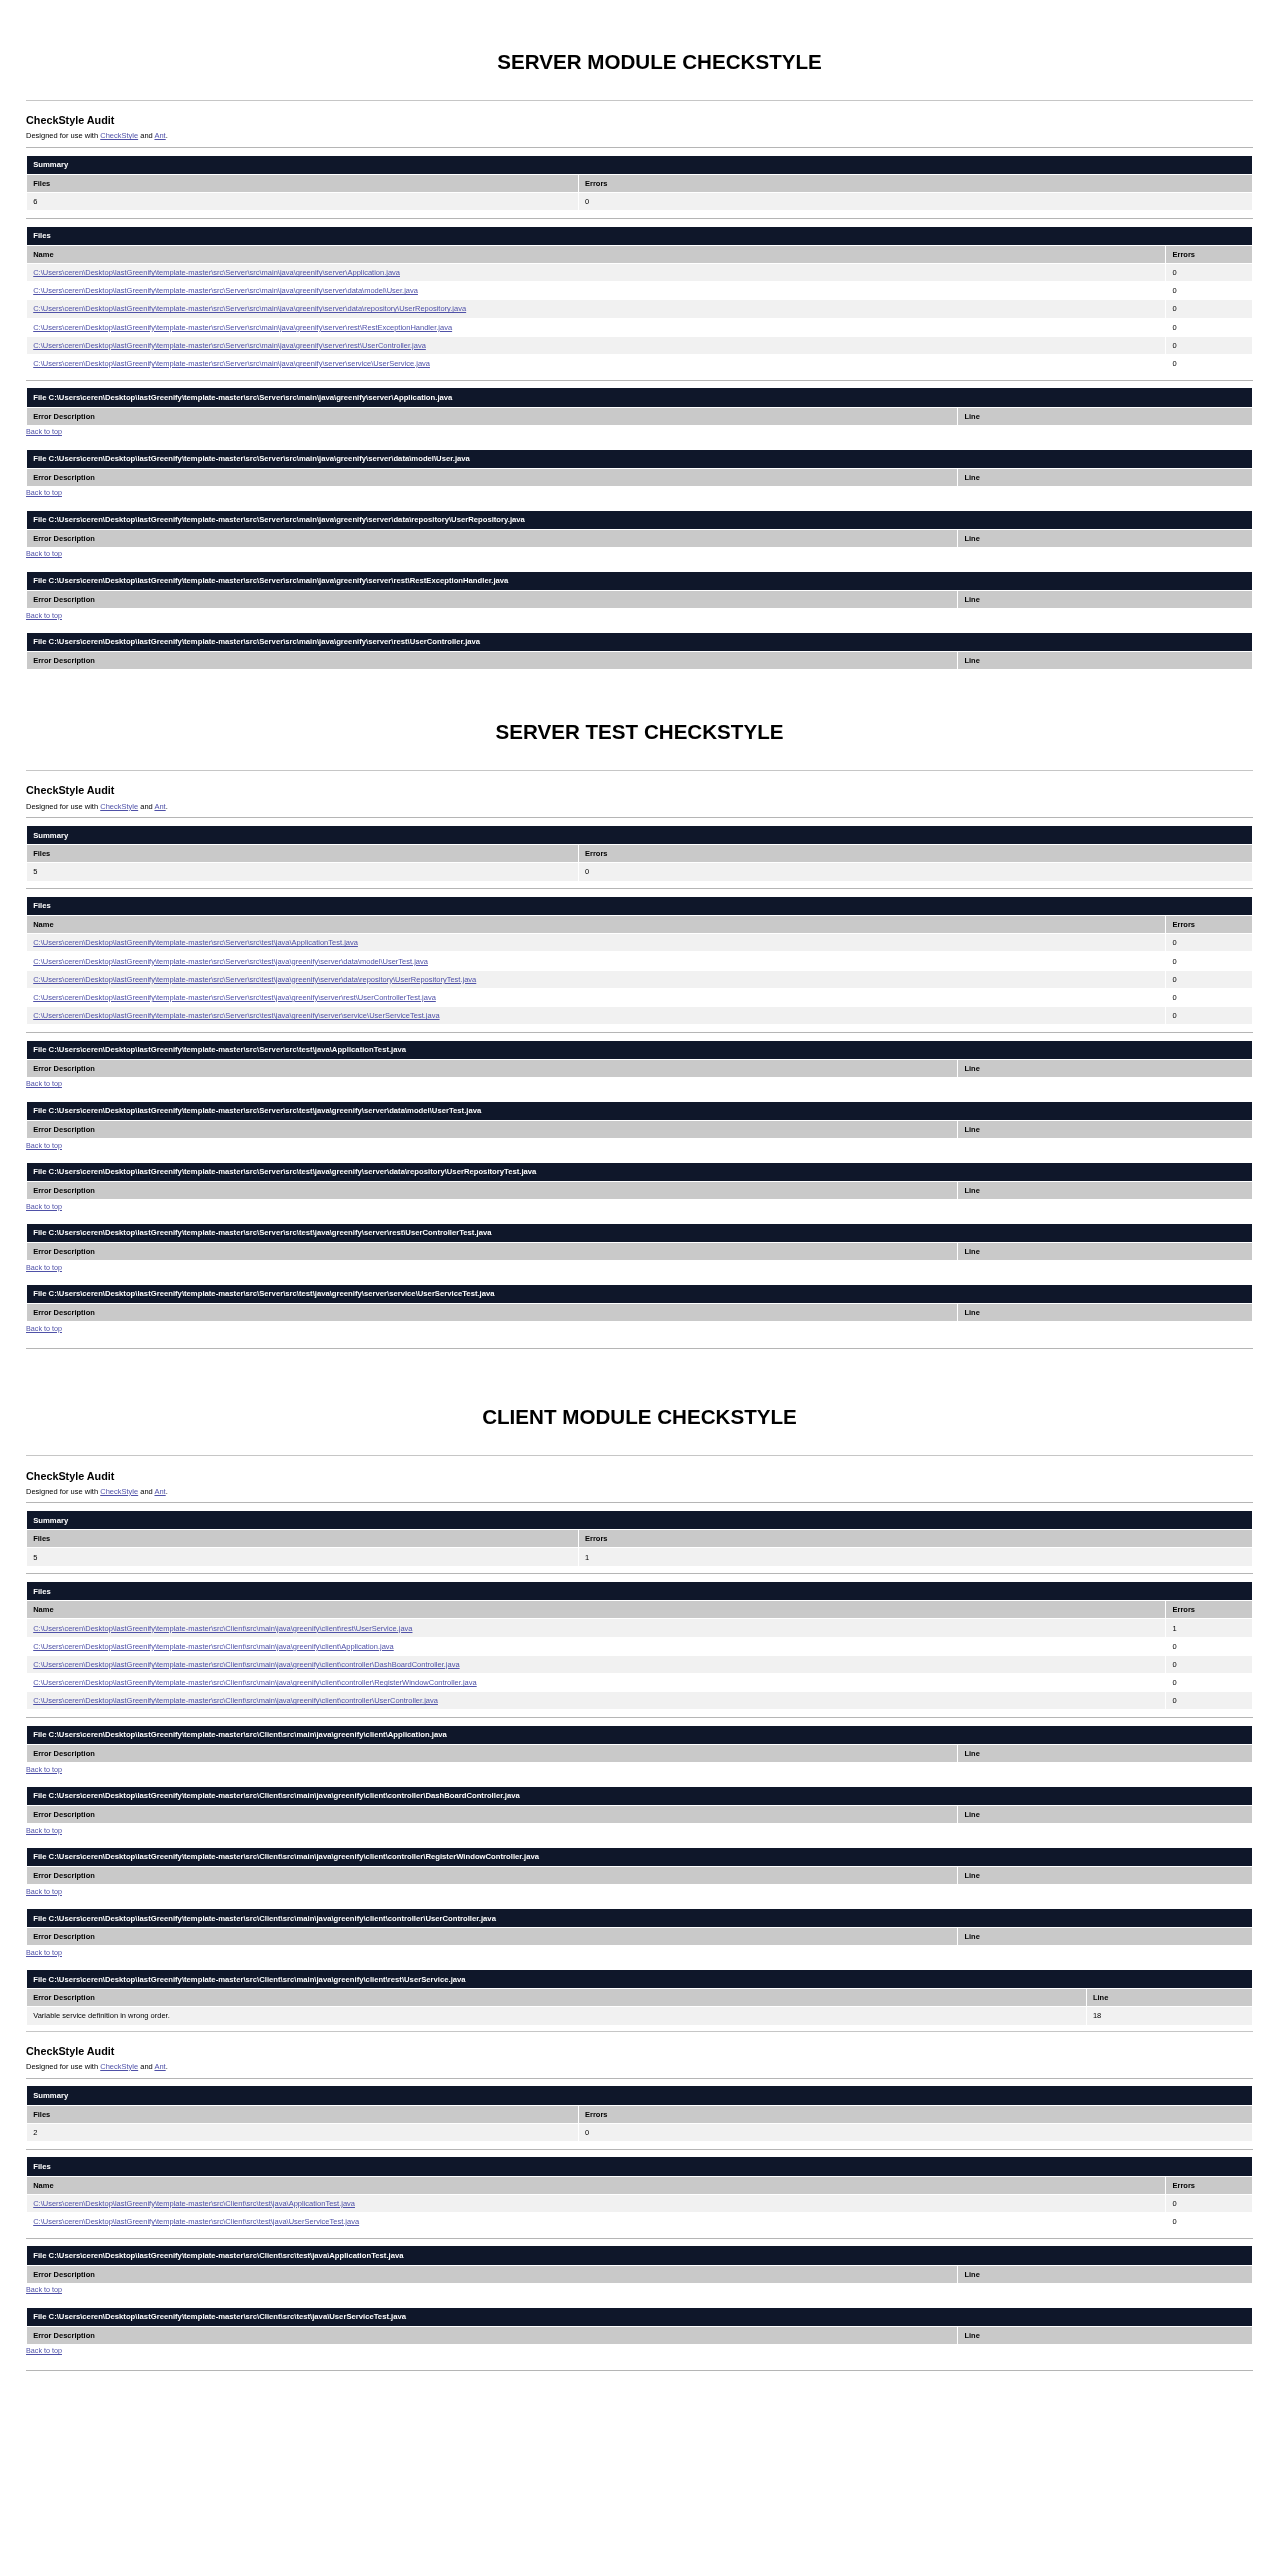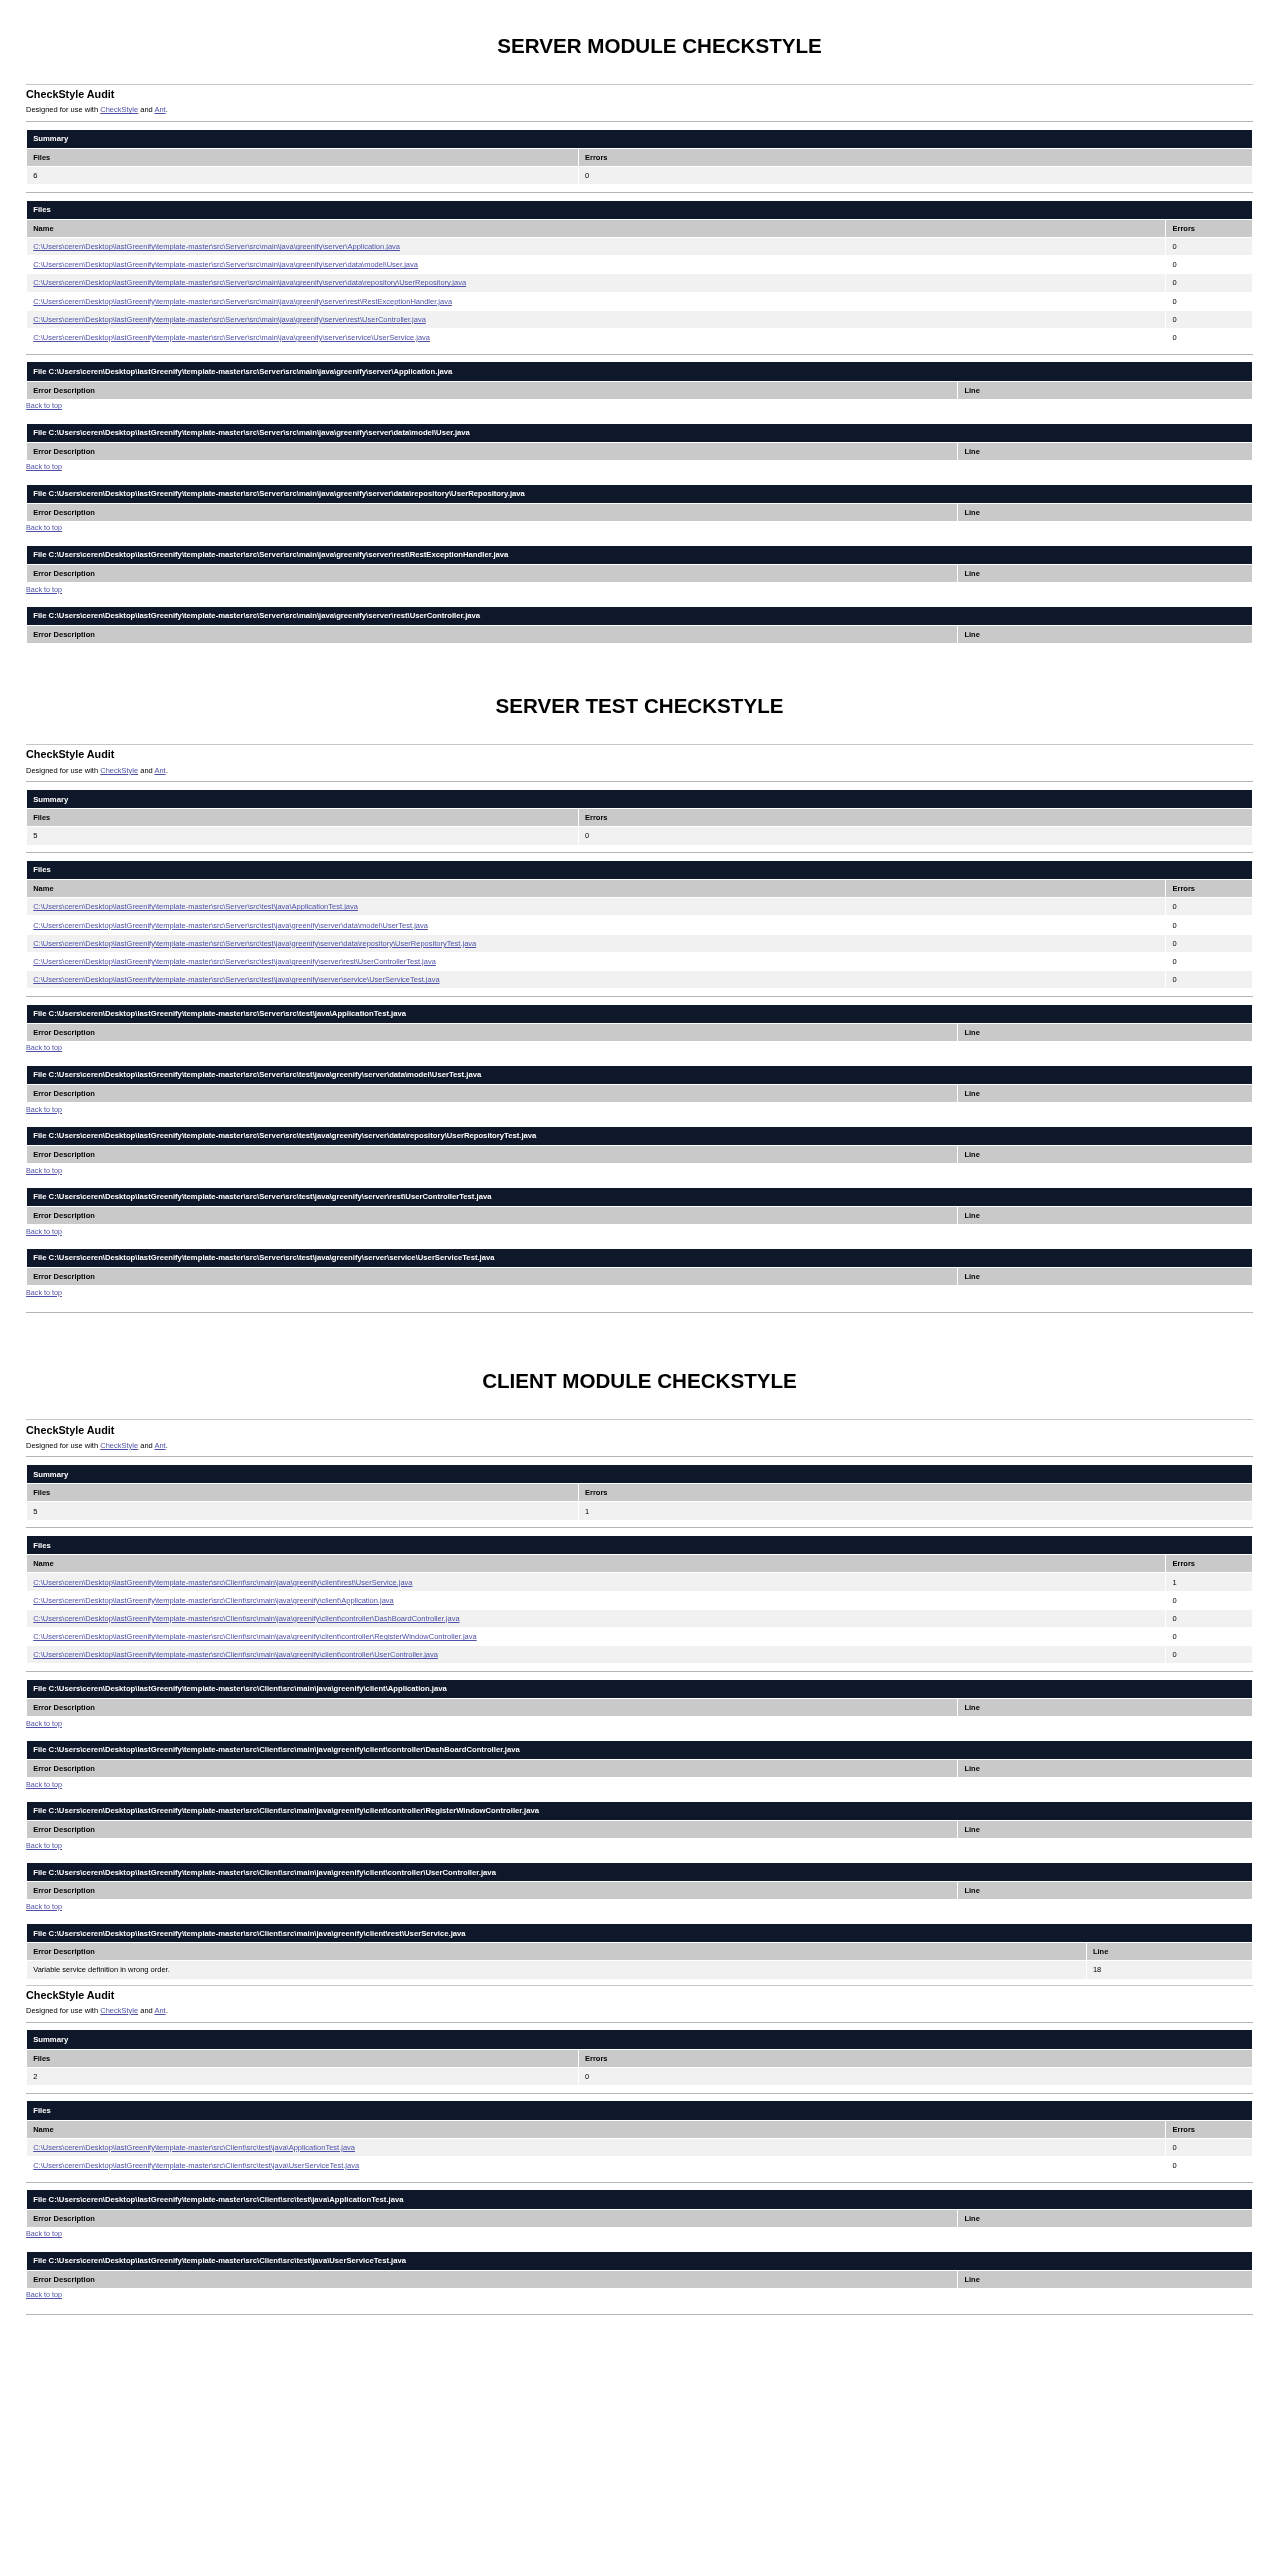--- a/index.html
+++ b/index.html
@@ -1,20 +1,20 @@
 <!DOCTYPE html>
 <html style="font-size:8.2px"><head>
 <meta charset="utf-8">
 <style>
   html,body{margin:0;padding:0;background:#ffffff;color:#000;}
   body{width:1279px;font-family:"Liberation Sans", sans-serif;}
   .section{width:100%;}
   .section-title{font-size:20.6px;font-weight:bold;text-align:center;margin:45px 0 26px 0;color:#000;}
-  .section:first-child .section-title{margin-top:34px;padding-left:40px;}
-  .shot{margin:0 26px;border-top:0.5px solid #c6c6c6;padding-top:0;}
+  .section:first-child .section-title{margin-top:50px;padding-left:40px;}
+  .shot{margin:0 26px;border-top:0.5px solid #c6c6c6;padding-top:10px;}
   .audit-heading{font-size:10.8px;font-weight:bold;margin:3.1px 0 5.2px 0;}
   .designed{font-size:7.5px;margin:0 0 6.7px 0;}
   .rule{border:0;border-top:0.5px solid #b5b5b5;height:0;margin:6.7px 0;}
   table{width:100%;border-collapse:separate;border-spacing:1.5px;table-layout:fixed;}
   td{font-size:7.5px;padding:4.1px 6.2px;overflow:hidden;white-space:nowrap;vertical-align:middle;}
   tr.bar td{background:#0f172a;color:#ffffff;font-weight:bold;font-size:7.7px;padding:4.6px 6.2px;}
   tr.cols td{background:#c9c9c9;font-weight:bold;}
   tr.data td{background:#ffffff;}
   tr.data.odd td{background:#f1f1f1;}
   .detail{margin-top:4px;}

